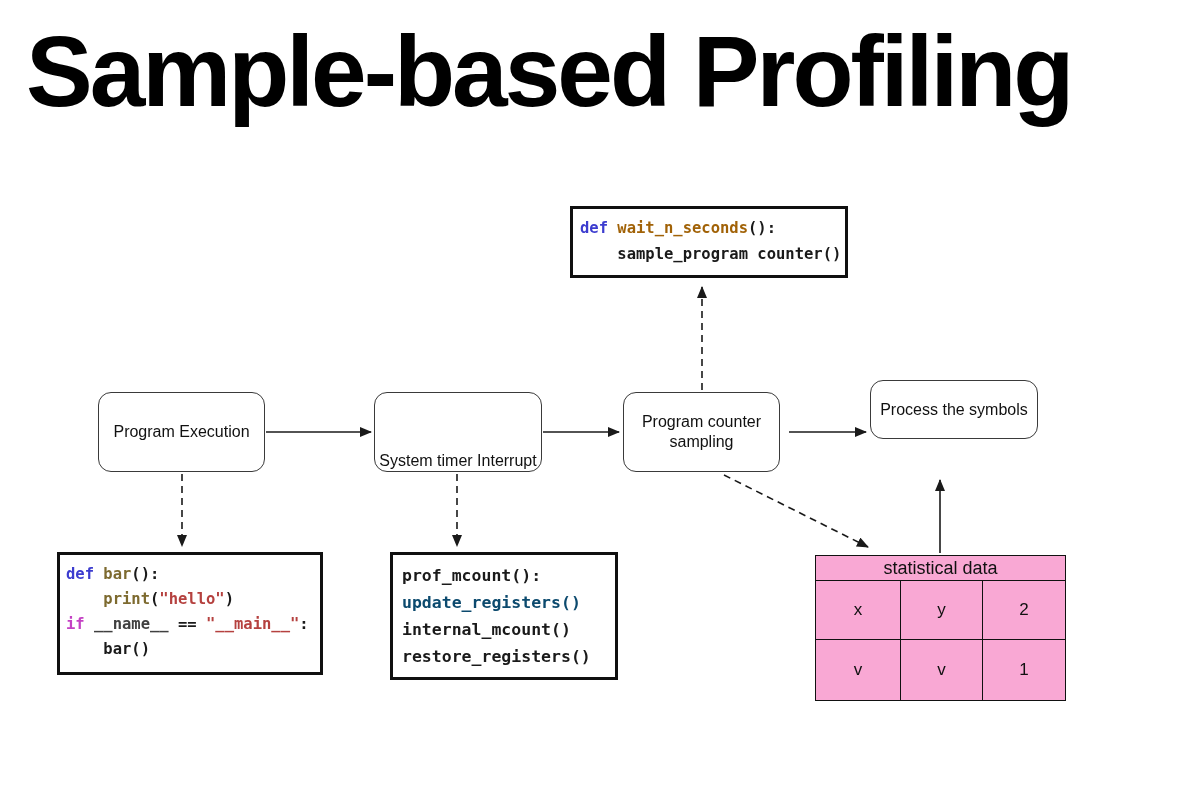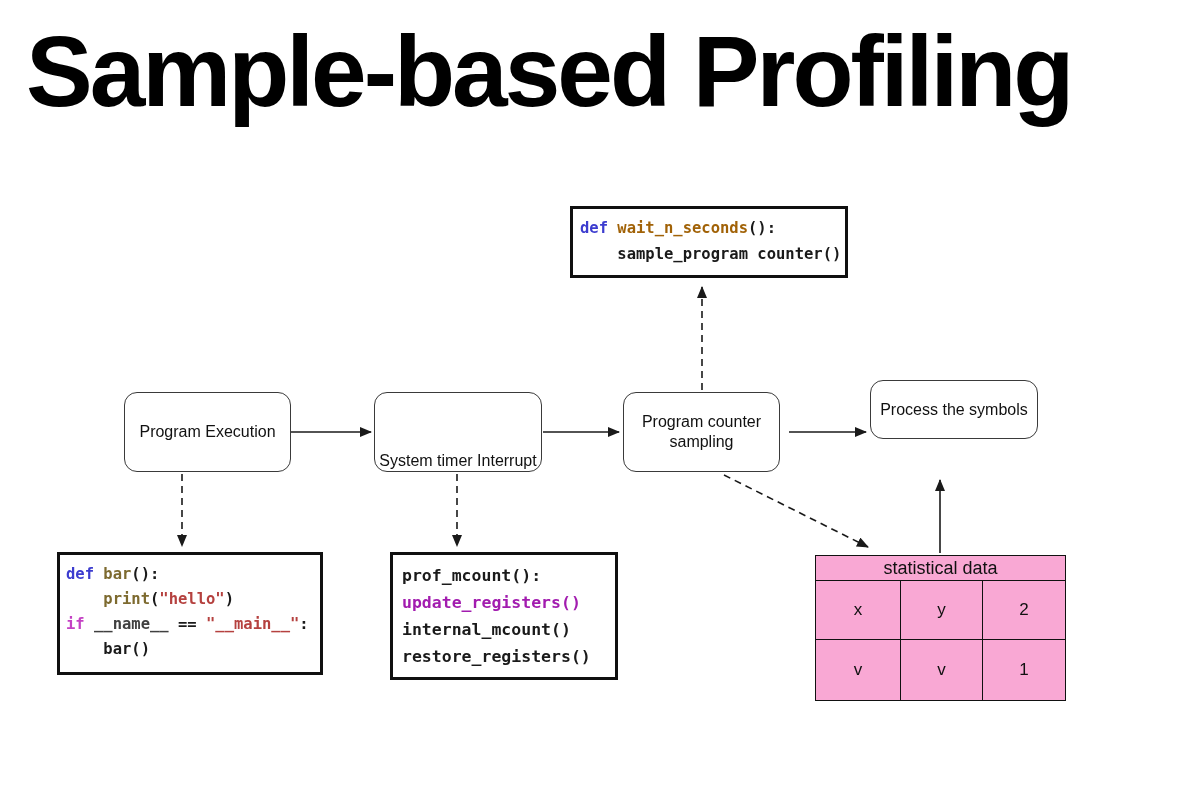--- a/index.html
+++ b/index.html
@@ -51,21 +51,21 @@
     border: 3.5px solid #101010;
     background: #ffffff;
     font-family: "DejaVu Sans Mono", monospace;
     font-weight: 700;
     color: #1a1a1a;
   }
   .code-line { white-space: pre; }
   .code-box.sampler   { left: 570px; top: 206px; width: 278px; height: 72px;  font-size: 15.5px; line-height: 26px; padding: 6px 0 0 7px; }
   .code-box.bar-prog  { left: 57px;  top: 552px; width: 266px; height: 123px; font-size: 15.5px; line-height: 25px; padding: 7px 17px 0 6px; }
   .code-box.mcount    { left: 390px; top: 552px; width: 228px; height: 128px; font-size: 16.5px; line-height: 27px; padding: 7px 0 0 9px; }
-  .box-prog-exec   { left: 98px;  top: 392px; width: 167px; height: 80px; margin-left: 26px; }
+  .box-prog-exec   { left: 98px;  top: 392px; width: 167px; height: 80px; }
   .box-timer       { left: 374px; top: 392px; width: 168px; height: 80px; align-items: flex-end; }
   .box-pc-sampling { left: 623px; top: 392px; width: 157px; height: 80px; }
   .box-symbols     { left: 870px; top: 380px; width: 168px; height: 59px; }
   .stats-table {
     position: absolute;
     left: 815px; top: 555px;
     border-collapse: collapse;
     background: #f9a8d4;
     color: #111111;
   }
@@ -126,21 +126,21 @@
   </div>
 
   <div class="code-box bar-prog">
       <div class="code-line"><span style="color: rgb(60, 60, 207);">def </span><span style="color: rgb(125, 106, 47);">bar</span><span style="color: rgb(26, 26, 26);">():</span></div>
       <div class="code-line"><span style="color: rgb(26, 26, 26);">    </span><span style="color: rgb(125, 106, 47);">print</span><span style="color: rgb(26, 26, 26);">(</span><span style="color: rgb(181, 65, 63);">"hello"</span><span style="color: rgb(26, 26, 26);">)</span></div>
       <div class="code-line"><span style="color: rgb(196, 65, 196);">if </span><span style="color: #404040;">__name__</span><span style="color: rgb(26, 26, 26);"> == </span><span style="color: rgb(181, 65, 63);">"__main__"</span><span style="color: rgb(26, 26, 26);">:</span></div>
       <div class="code-line"><span style="color: rgb(26, 26, 26);">    bar()</span></div>
     </div>
   <div class="code-box mcount">
       <div class="code-line"><span style="color: rgb(26, 26, 26);">prof_mcount():</span></div>
-      <div class="code-line"><span style="color: #a21caf;">update_registers()</span></div>
+      <div class="code-line"><span style="color: #0c4a6e;">update_registers()</span></div>
       <div class="code-line"><span style="color: rgb(26, 26, 26);">internal_mcount()</span></div>
       <div class="code-line"><span style="color: rgb(26, 26, 26);">restore_registers()</span></div>
     </div>
 
   <table class="stats-table">
     <tbody>
       <tr>
         <td class="stats-title-cell" colspan="3">statistical data</td>
       </tr>
       <tr>

